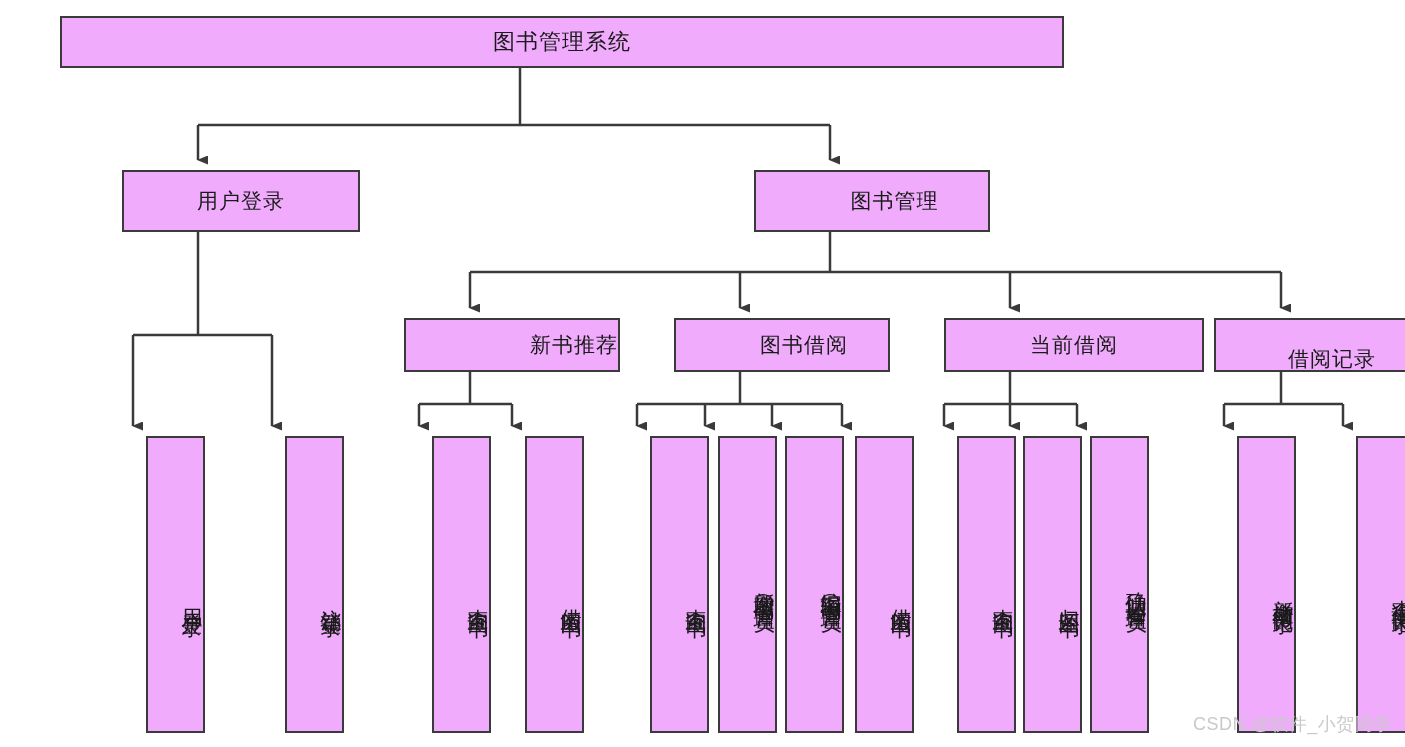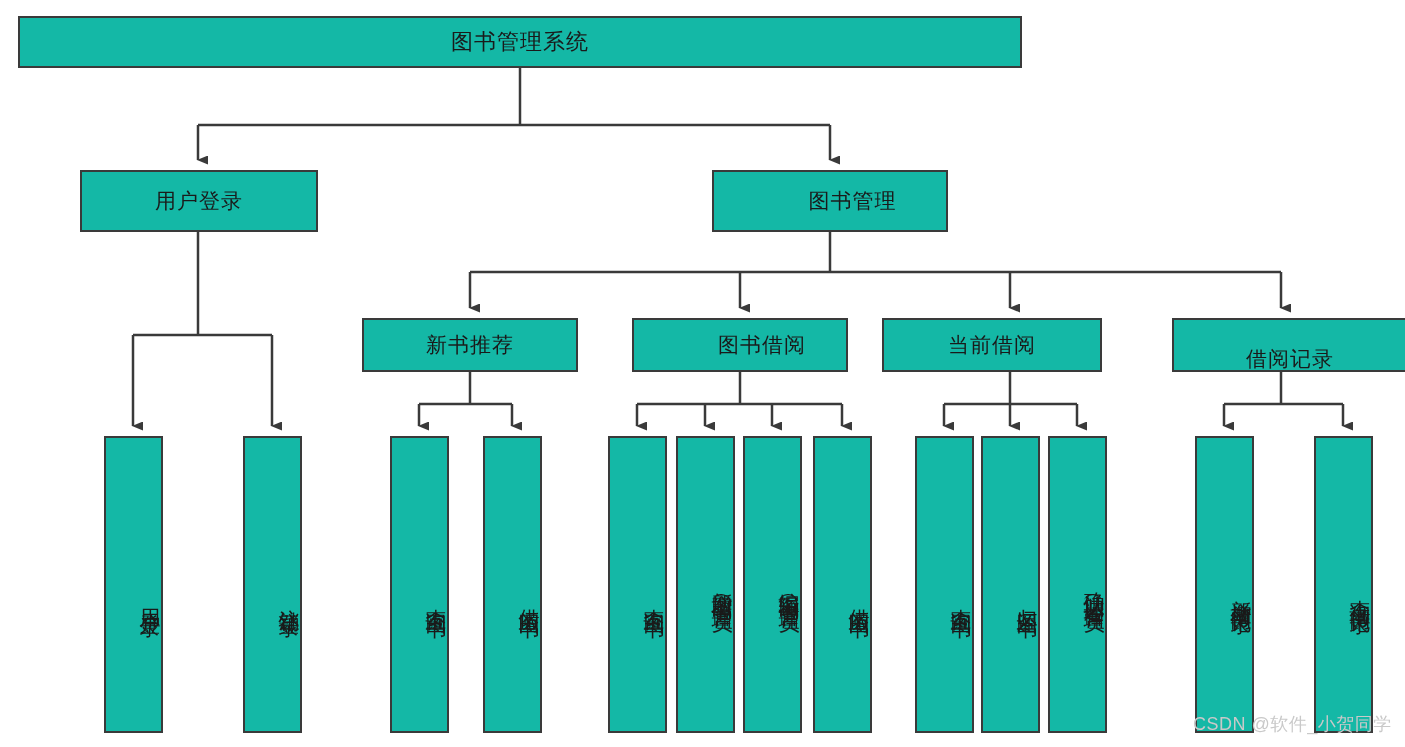--- a/index.html
+++ b/index.html
@@ -23,26 +23,27 @@
     left: 0;
     top: 0;
     width: 1405px;
     height: 747px;
     pointer-events: none;
   }
   .node {
     position: absolute;
     box-sizing: border-box;
     border: 2px solid #3a3a3a;
-    background: #14b8a6;
+    background: #f0abfc;
     display: flex;
     align-items: center;
     justify-content: center;
     color: #1a1a1a;
     z-index: 2;
+    margin-left: 42px;
   }
   .node.horiz {
     font-size: 21px;
     letter-spacing: 1px;
     line-height: 1.1;
   }
   .node.root {
     font-size: 22px;
   }
   .node.vert {
@@ -133,27 +134,27 @@
     <span>图书管理系统</span>
   </div>
 
   <div class="node horiz" style="left:80px; top:170px; width:238px; height:62px;">
     <span>用户登录</span>
   </div>
   <div class="node horiz" style="left:712px; top:170px; width:236px; height:62px;padding-left:45px;">
     <span>图书管理</span>
   </div>
 
-  <div class="node horiz" style="left:362px; top:318px; width:216px; height:54px;">
+  <div class="node horiz" style="left:362px; top:318px; width:216px; height:54px;justify-content:flex-end;">
     <span>新书推荐</span>
   </div>
   <div class="node horiz" style="left:632px; top:318px; width:216px; height:54px;padding-left:44px;">
     <span>图书借阅</span>
   </div>
-  <div class="node horiz" style="left:882px; top:318px; width:220px; height:54px;">
+  <div class="node horiz" style="left:902px; top:318px; width:260px; height:54px;">
     <span>当前借阅</span>
   </div>
   <div class="node horiz" style="left:1172px; top:318px; width:236px; height:54px;align-items:flex-end;">
     <span>借阅记录</span>
   </div>
 
   <div class="node vert" style="left:104px; top:436px; width:59px; height:297px;">
     <span>用户登录</span>
   </div>
   <div class="node vert" style="left:243px; top:436px; width:59px; height:297px;">

